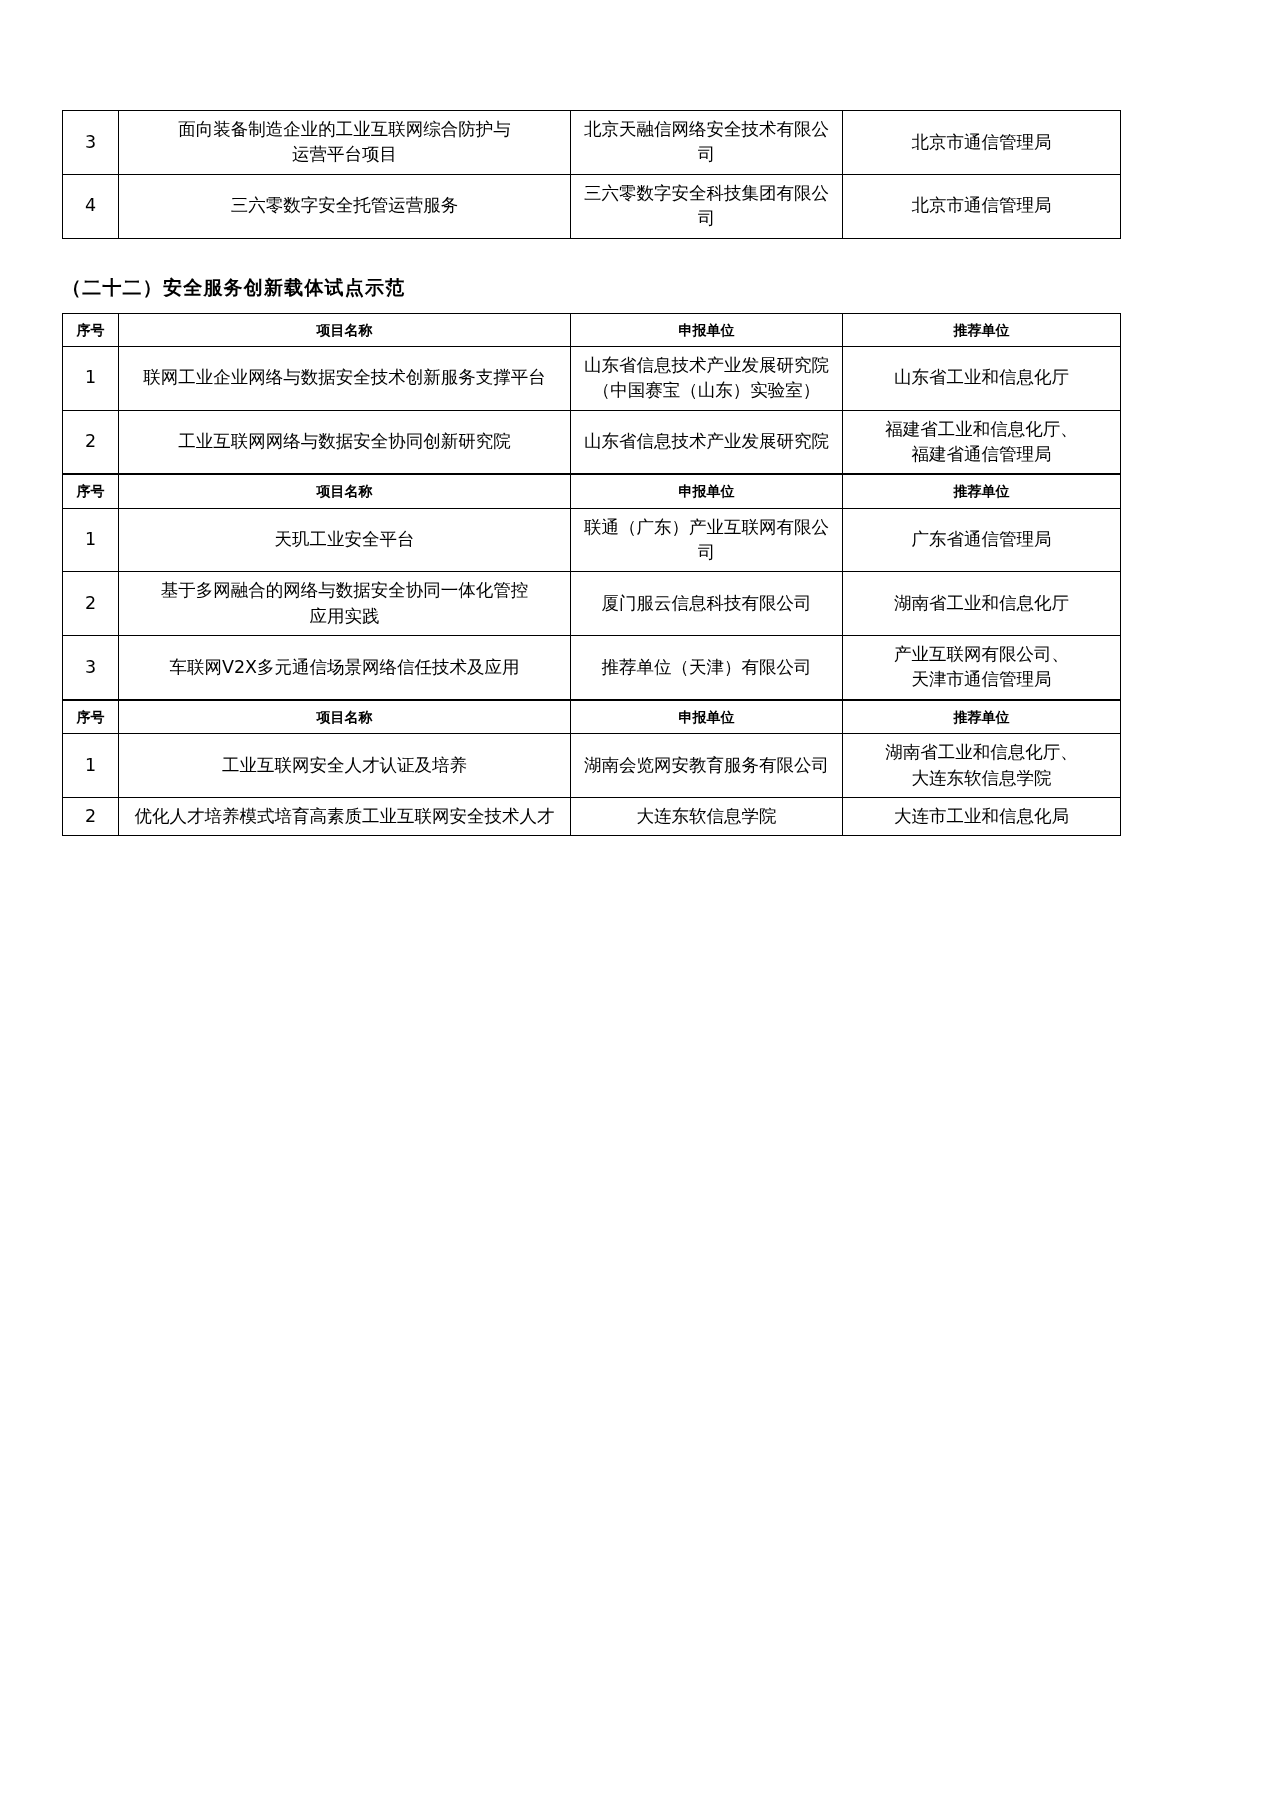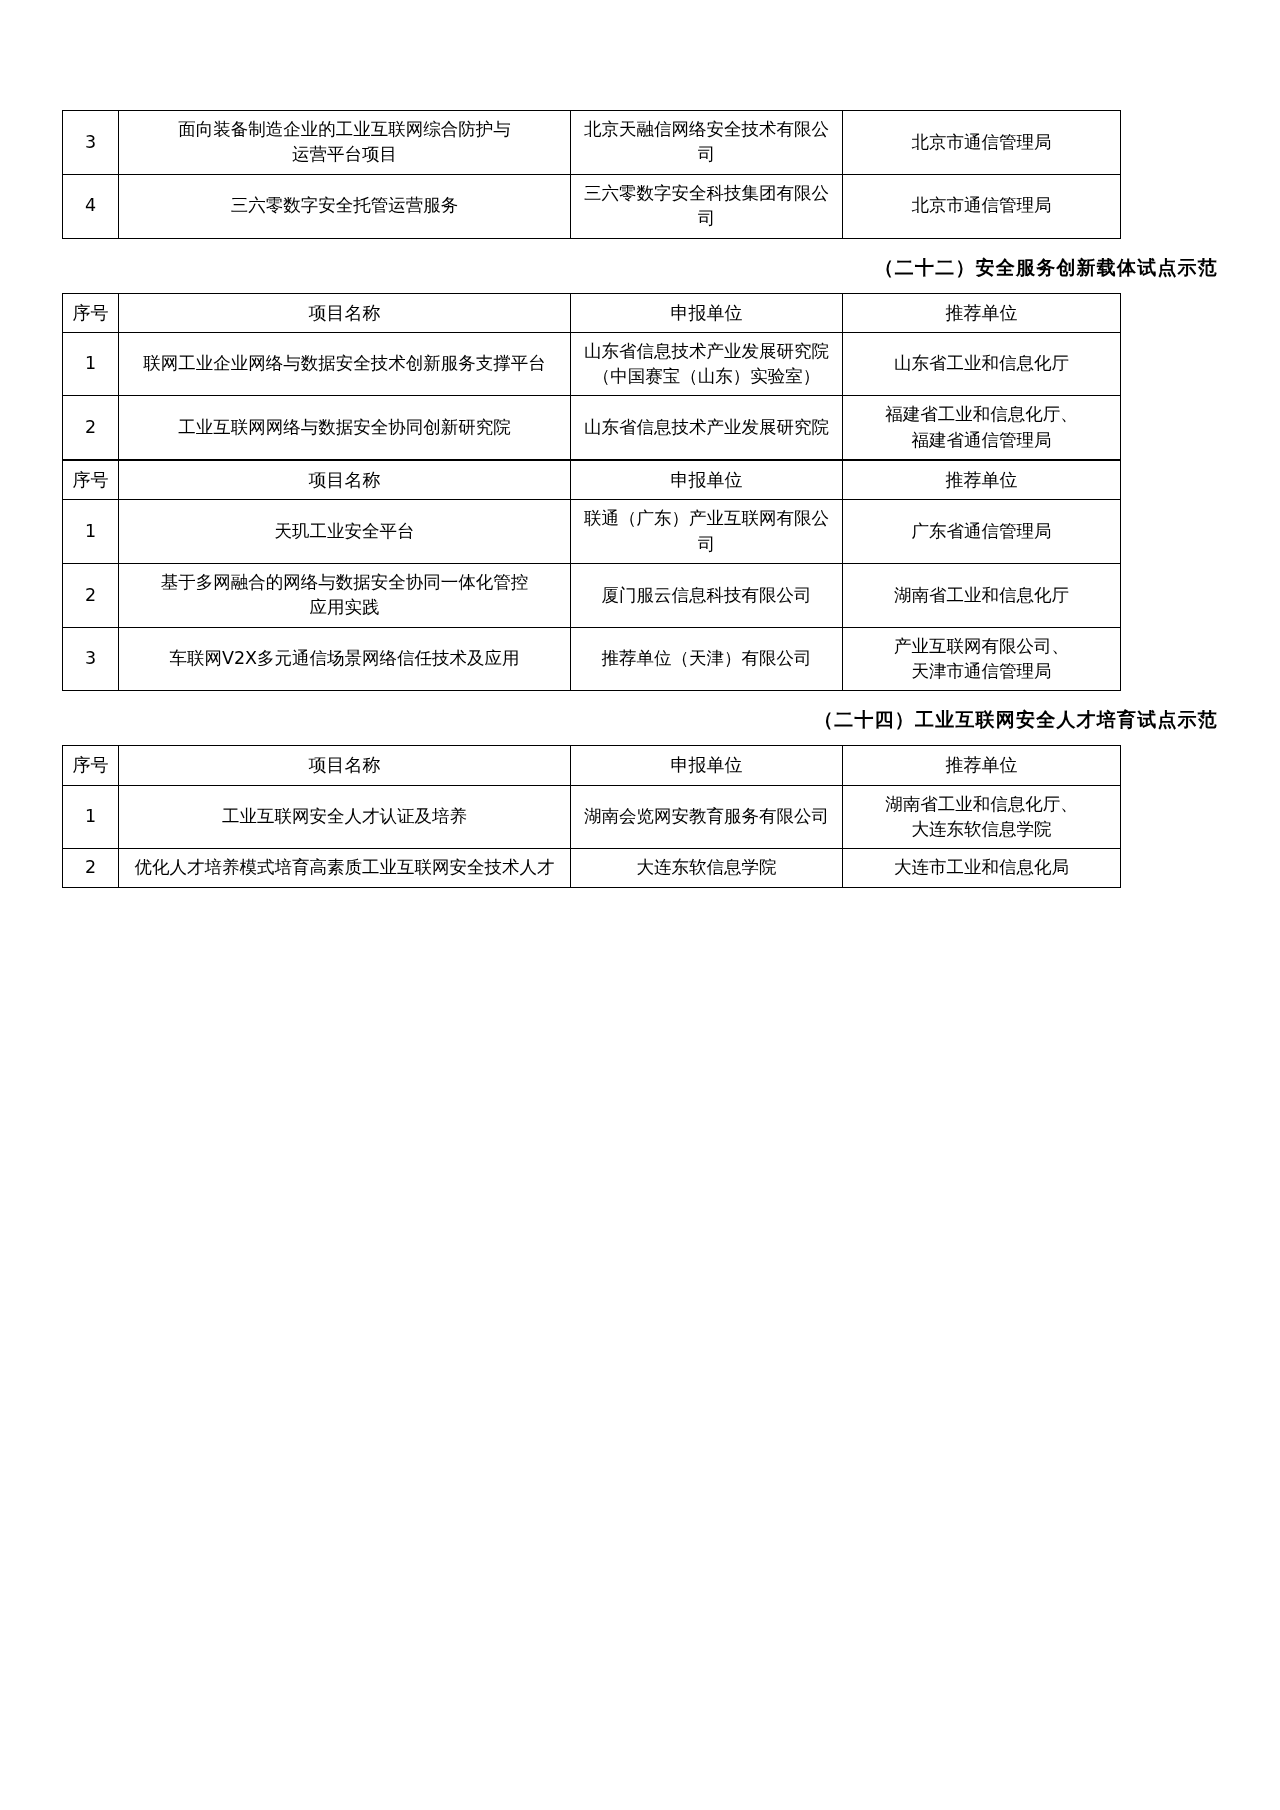--- a/index.html
+++ b/index.html
@@ -29,35 +29,34 @@
     border: 1px solid #000000;
     text-align: center;
     vertical-align: middle;
     font-size: 17.5px;
     line-height: 1.45;
     font-weight: normal;
     padding: 6px 6px;
     font-family: "DejaVu Sans", "Liberation Sans", sans-serif;
   }
   table.doc-table thead td {
-    font-weight: normal;
-    font-size: 18px;
+    font-weight: bold;
+    font-size: 14px;
   }
   .col-no   { width: 56px; }
   .col-name { width: 452px; }
   .col-appl { width: 272px; }
   .col-rec  { width: 278px; }
 
   .section-heading {
     font-size: 19px;
     font-weight: bold;
     letter-spacing: 1.2px;
-    margin: 16px 0 12px 0;
+    margin: 36px 0 12px 0;
     font-family: "DejaVu Sans", "Liberation Sans", sans-serif;
-    text-align: right;
   }
   .cell-multiline { white-space: pre-line; }
   .first-table { margin-top: 0; }
 </style>
 </head>
 <body>
 
 <div class="page">
 
   <table class="doc-table first-table">
@@ -150,21 +149,20 @@
       <tr>
         <td>3</td>
         <td class="cell-multiline">车联网V2X多元通信场景网络信任技术及应用</td>
         <td class="cell-multiline">推荐单位（天津）有限公司</td>
         <td class="cell-multiline">产业互联网有限公司、
 天津市通信管理局</td>
       </tr>
     </tbody>
   </table>
 
-  <div class="section-heading">（二十四）工业互联网安全人才培育试点示范</div>
   <table class="doc-table">
     <colgroup>
       <col class="col-no">
         <col class="col-name">
         <col class="col-appl">
         <col class="col-rec">
     </colgroup>
     <thead>
       <tr>
         <td>序号</td>

